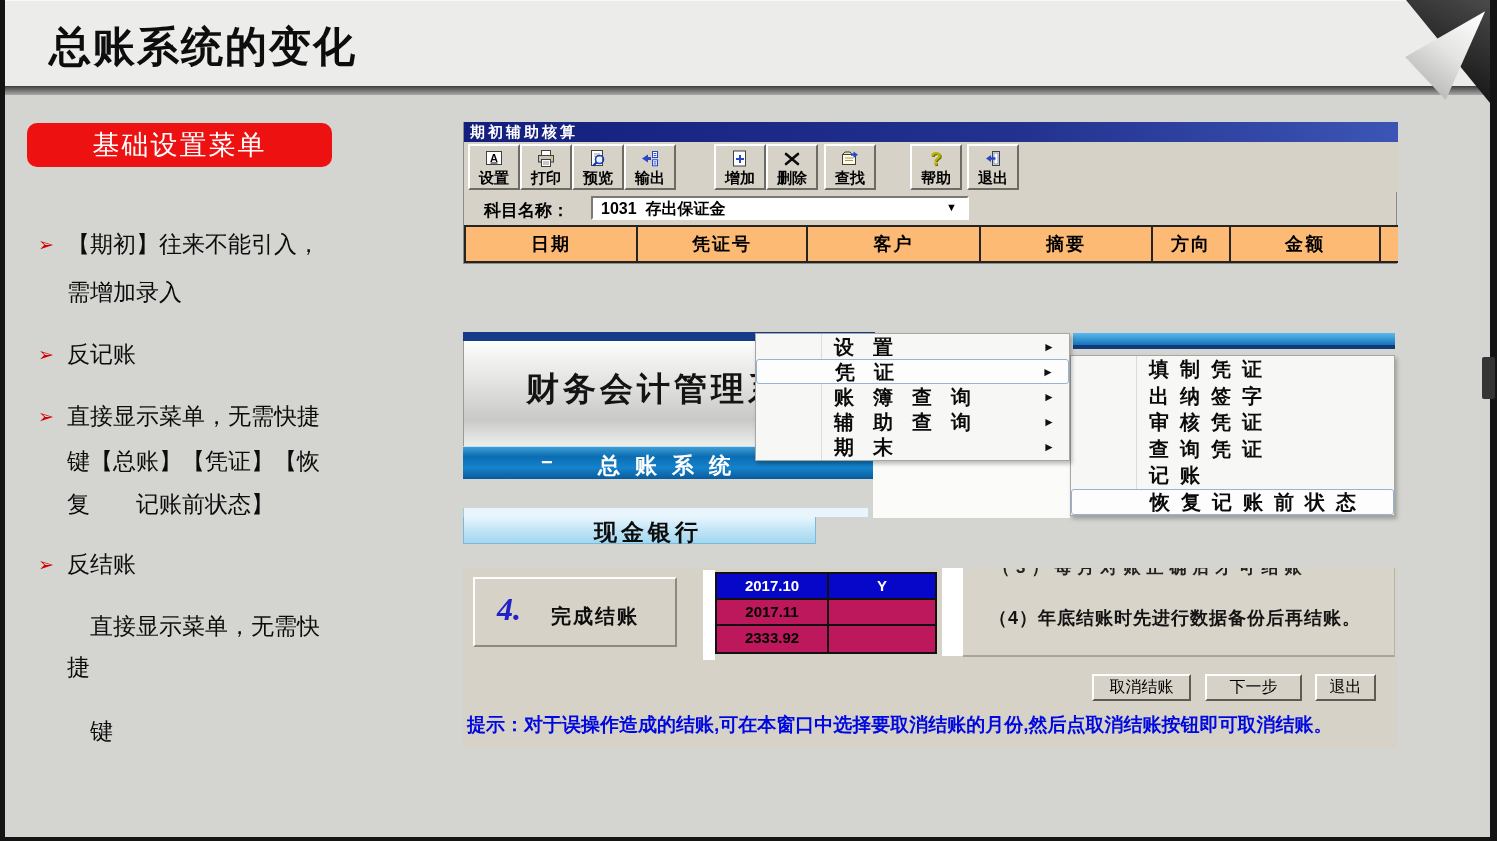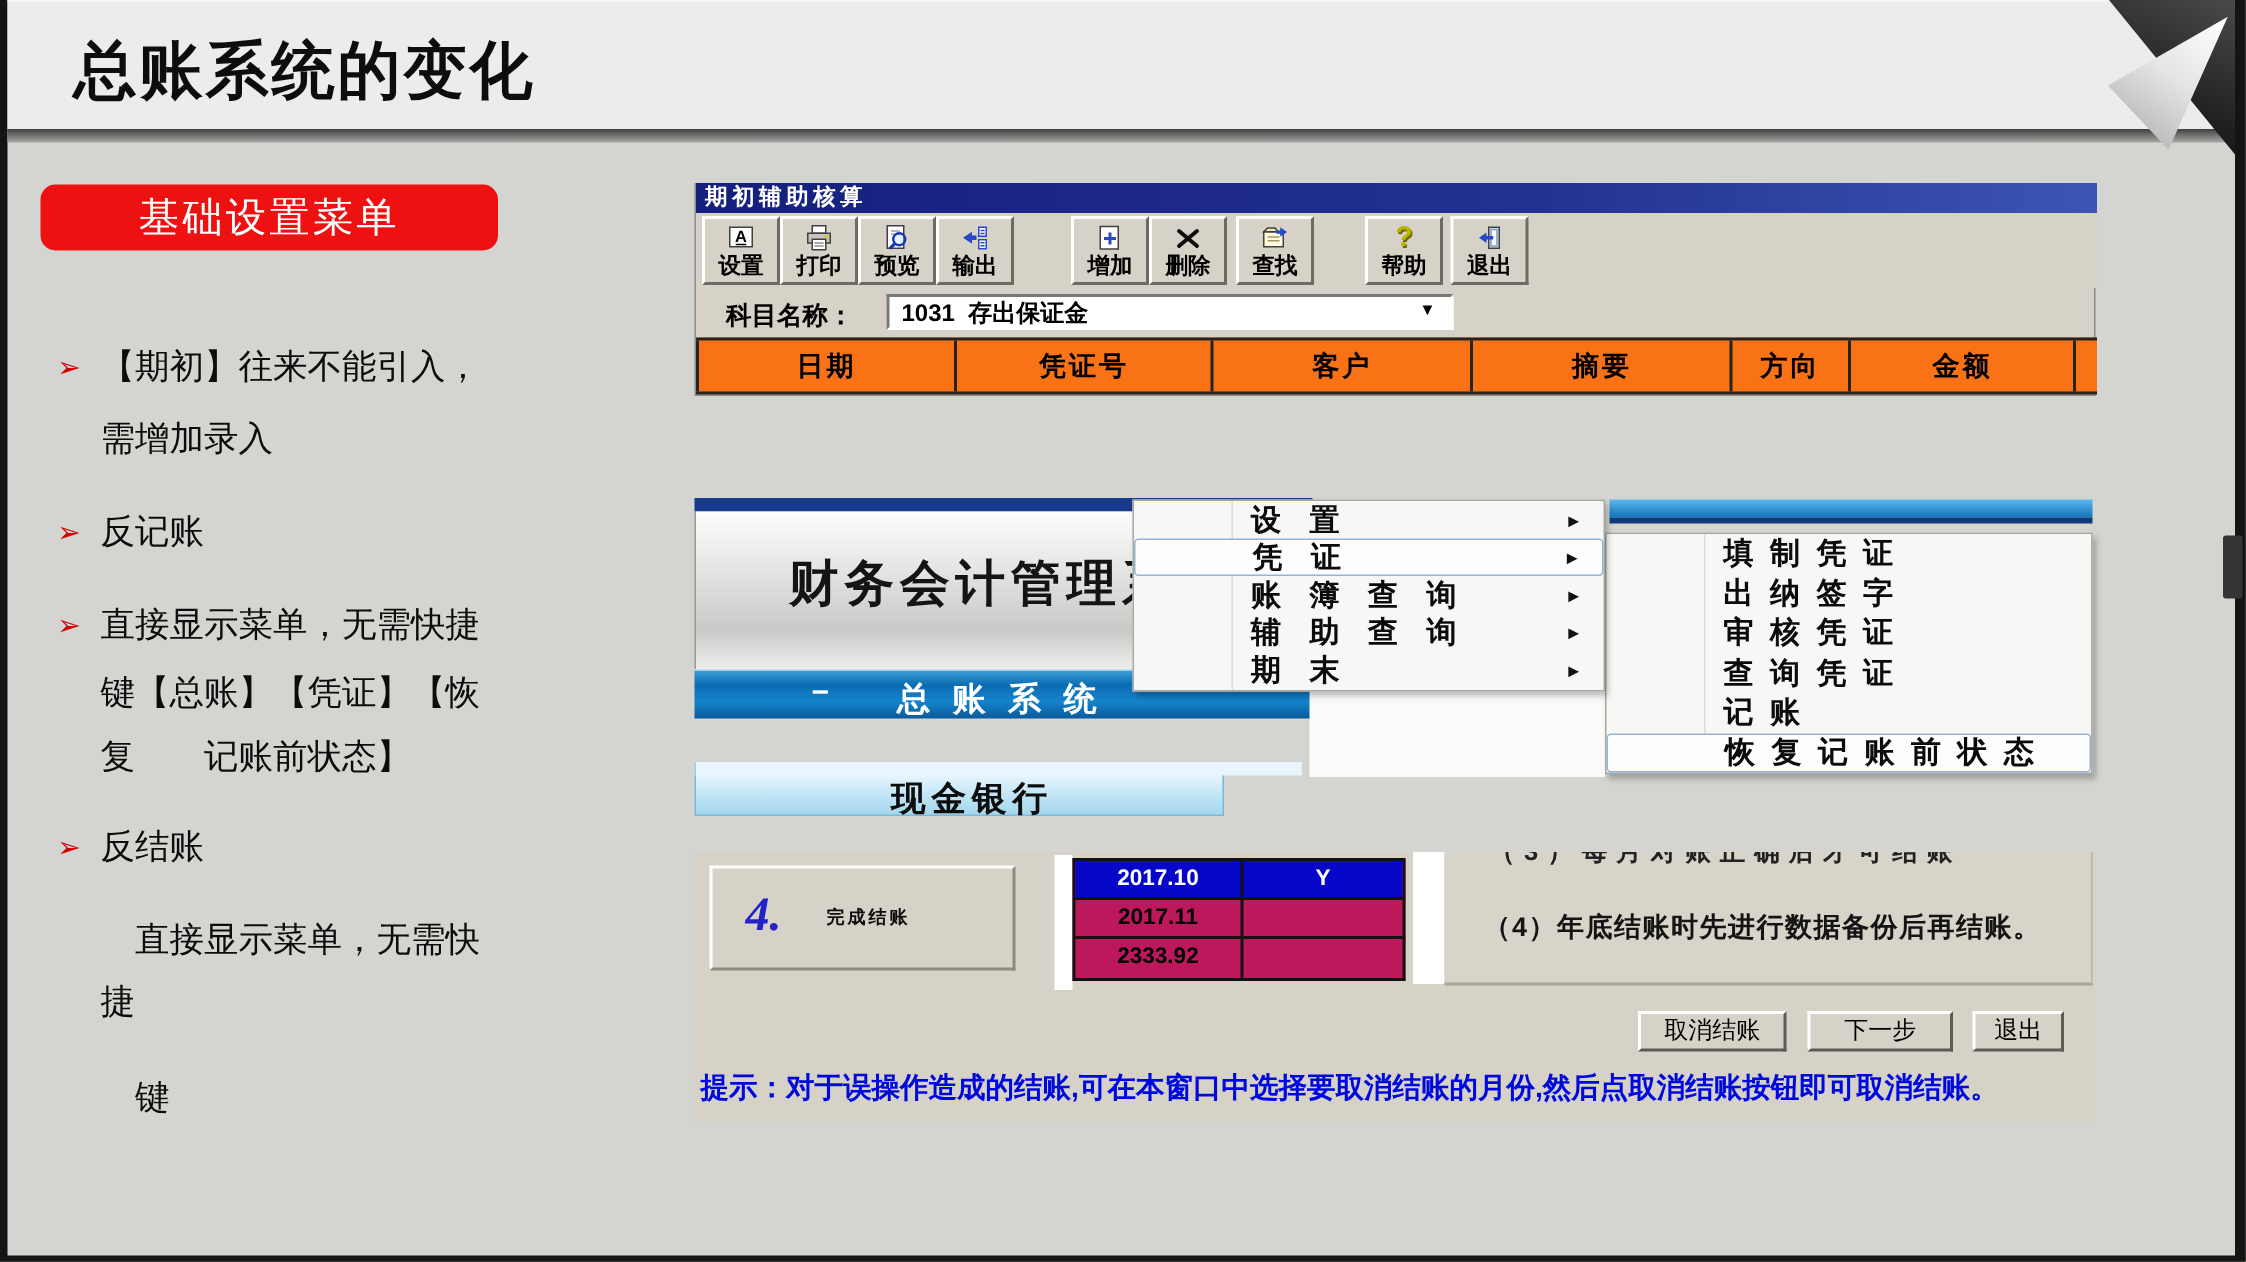--- a/index.html
+++ b/index.html
@@ -45,21 +45,21 @@
   .t-ico { height:21px; display:flex; align-items:center; justify-content:center; }
   .t-lbl { font-size:15px; font-weight:bold; color:#000; line-height:17px; white-space:pre; }
   .glyph-help { color:#b8b400; font-weight:bold; font-size:19px; text-shadow:1px 1px 0 #6e6a00; line-height:19px; }
   .s1-comborow { position:absolute; left:0; top:70px; width:934px; height:33px; }
   .s1-lbl { position:absolute; left:20px; top:7px; font-size:17px; font-weight:bold; color:#000; white-space:pre; }
   .s1-combo { position:absolute; left:127px; top:4px; width:378px; height:24px; background:#fff;
               border:2px solid; border-color:#7a7a74 #ffffff #ffffff #7a7a74; }
   .s1-combo .val { position:absolute; left:8px; top:1px; font-size:16px; font-weight:bold; color:#000; white-space:pre; }
   .s1-combo .dd { position:absolute; right:10px; top:3px; font-size:11px; color:#000; }
   .s1-grid { position:absolute; left:0; top:103px; width:934px; height:38px; display:flex;
-             border-top:2px solid #242424; border-bottom:2px solid #242424; background:#f97316;justify-content:space-between; }
+             border-top:2px solid #242424; border-bottom:2px solid #242424; background:#fdba74; }
   .s1-grid .hc { border-right:2px solid #242424; text-align:center; font-size:18px; font-weight:bold;
                  color:#000; line-height:34px; letter-spacing:2px; white-space:pre; }
   .s1-grid .hc:first-child { border-left:2px solid #242424; }
 
   
   .shot2 { position:absolute; left:458px; top:332px; width:934px; height:186px; }
   .w-left { position:absolute; left:0; top:0; width:412px; height:186px; }
   .w-navy { position:absolute; left:0; top:0; width:412px; height:9px; background:#173a8a; }
   .w-silver { position:absolute; left:0; top:9px; width:412px; height:105px; overflow:hidden;
               background:linear-gradient(180deg,#fdfdfd 0%,#e6e6e4 35%,#c9c9c7 75%,#eeeeec 100%);
@@ -98,21 +98,21 @@
   .sm-txt { margin-left:78px; font-size:20px; font-weight:bold; color:#0b0b0b; letter-spacing:11px; white-space:pre; line-height:20px; }
   .sm-item.hl { border:1px solid #96b4d2; background:#fdfdfd; border-radius:3px; }
   .frag { position:absolute; left:1019px; top:25px; width:13px; height:42px; background:#343434; border-radius:2px; }
 
   
   .shot3 { position:absolute; left:458px; top:568px; width:934px; height:180px; background:#d6d2c7; }
   .step-box { position:absolute; left:10px; top:9px; width:204px; height:70px; background:#d6d2c7;
               border:2px solid; border-color:#fdfdfb #8e8a80 #8e8a80 #fdfdfb; }
   .step-num { position:absolute; left:22px; top:12px; font-family:"Liberation Serif","DejaVu Serif",serif;
               font-style:italic; font-weight:bold; font-size:32px; color:#2222c8; }
-  .step-lbl { position:absolute; left:76px; top:24px; font-size:12px; font-weight:bold; color:#0d0d0d; letter-spacing:2px; white-space:pre; }
+  .step-lbl { position:absolute; left:76px; top:24px; font-size:20px; font-weight:bold; color:#0d0d0d; letter-spacing:2px; white-space:pre; }
   .ct-gutter { position:absolute; left:240px; top:2px; width:12px; height:90px; background:#fff; }
   .ctable { position:absolute; left:252px; top:4px; width:222px; border:2px solid #111; background:#be185d; }
   .ct-row { display:flex; height:26px; border-bottom:2px solid #111; }
   .ct-row:last-child { border-bottom:none; }
   .ct-row.sel { background:#0707c9; color:#fff; }
   .ct-c1 { width:112px; border-right:2px solid #111; text-align:center; font-size:15px; font-weight:bold; line-height:24px; white-space:pre; }
   .ct-c2 { width:106px; text-align:center; font-size:15px; font-weight:bold; line-height:24px; white-space:pre; }
   .rt-white { position:absolute; left:479px; top:0; width:21px; height:88px; background:#fff; }
   .note-panel { position:absolute; left:500px; top:0; width:432px; height:89px; background:#d8d4c9;
                 border-bottom:2px solid #a8a49a; border-right:1px solid #b8b4aa; }

